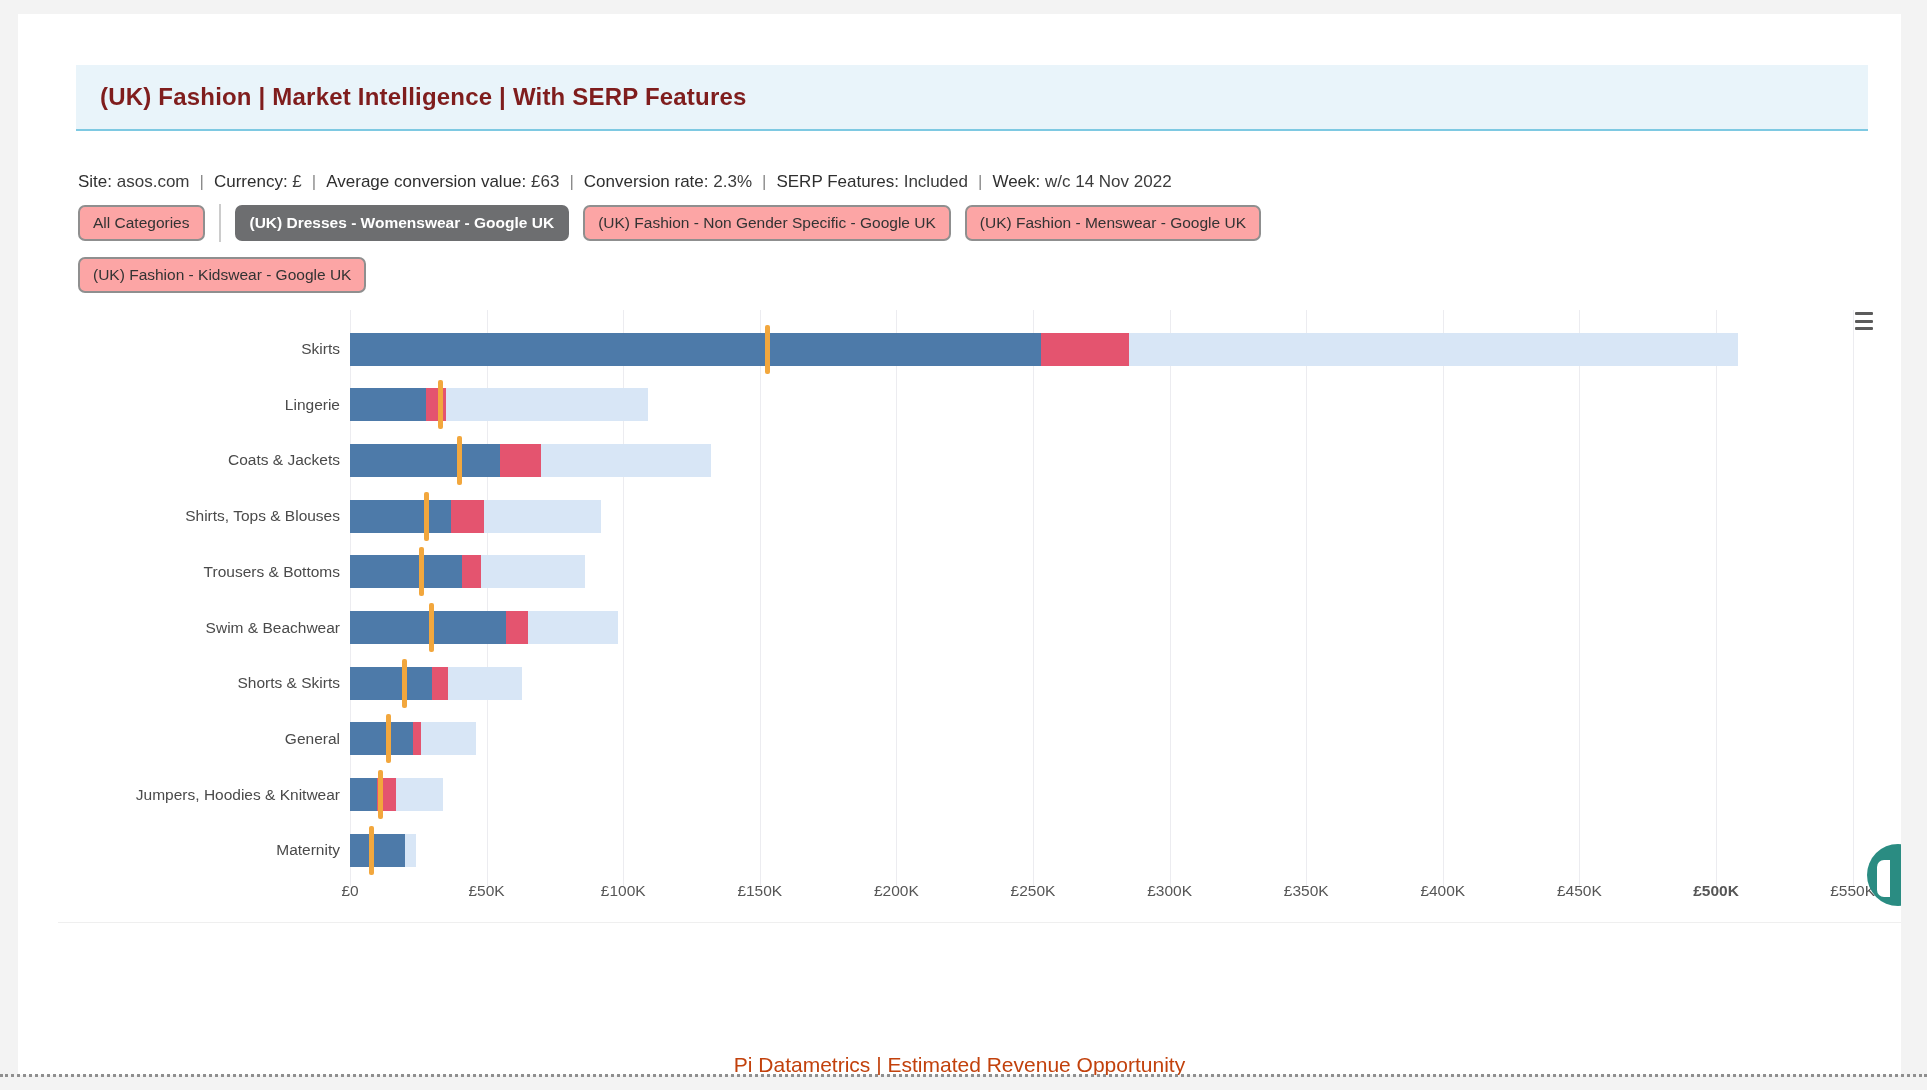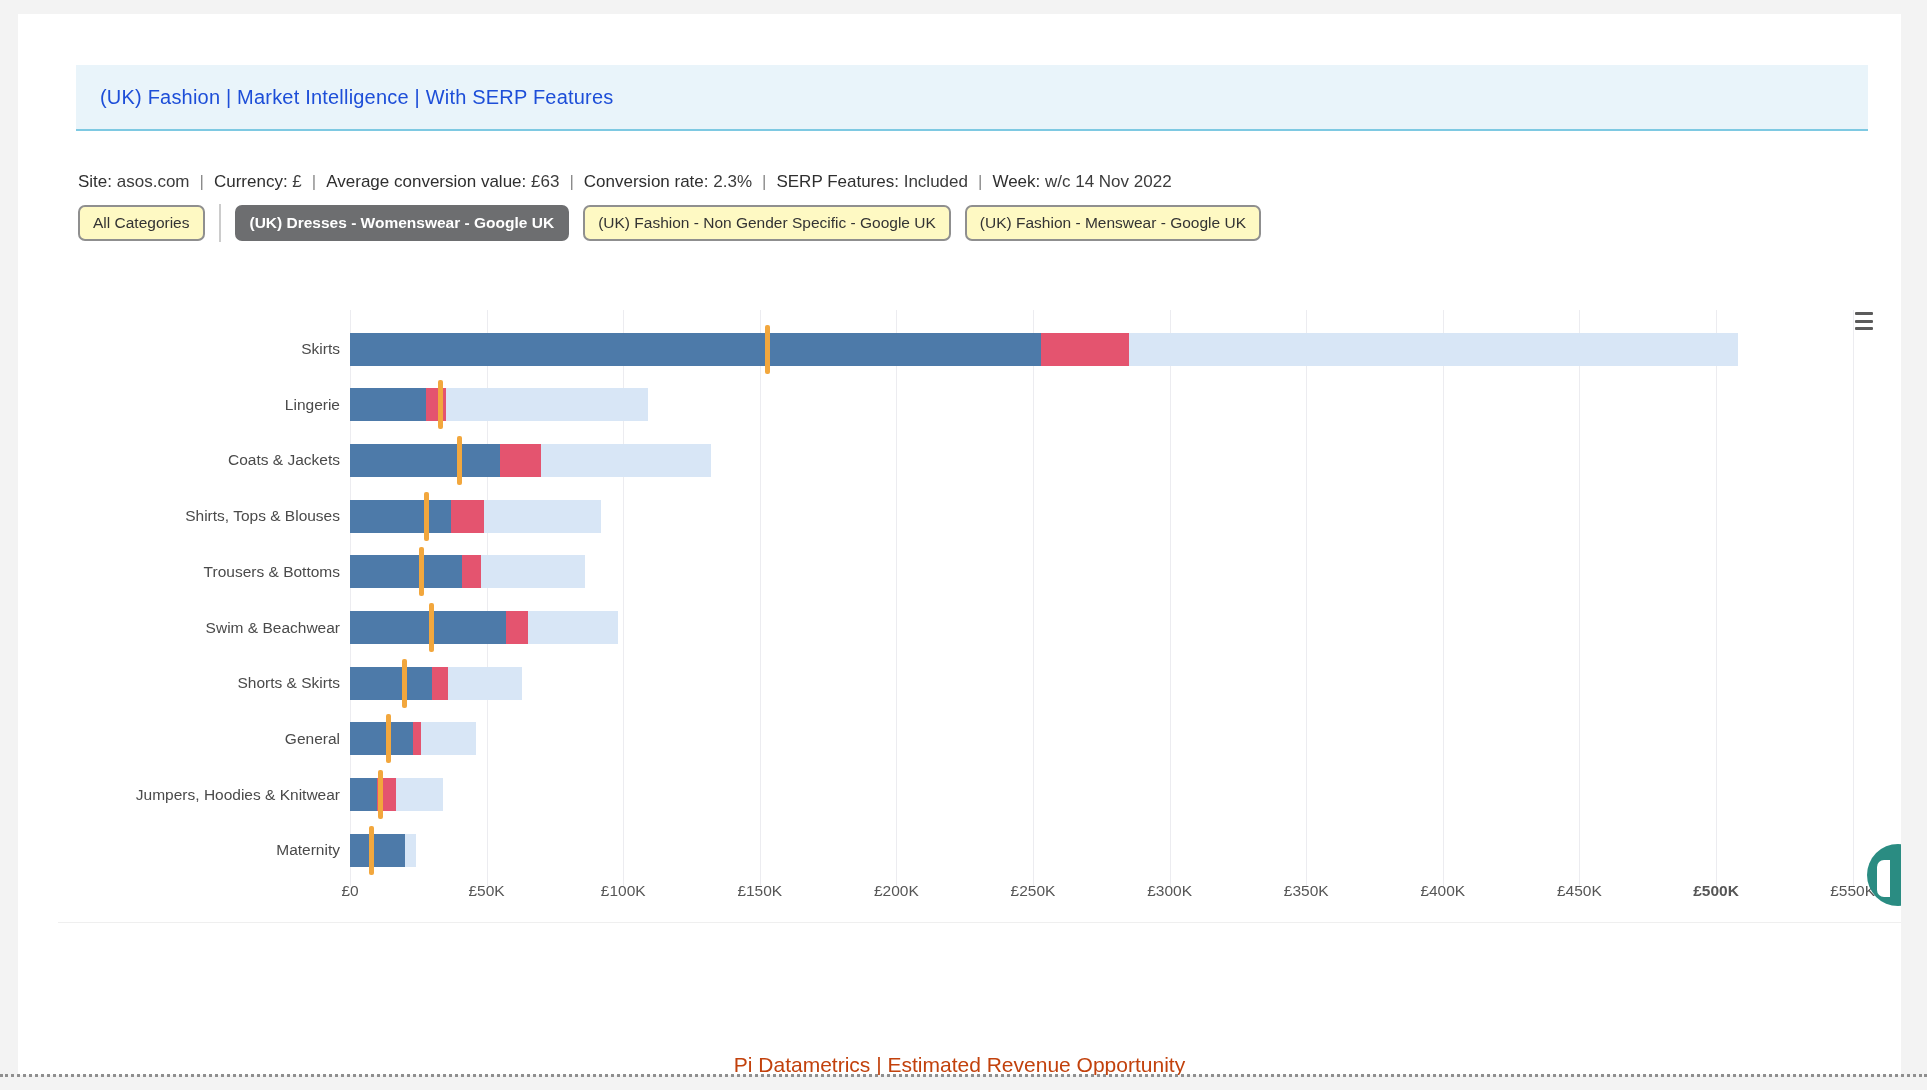--- a/index.html
+++ b/index.html
@@ -14,35 +14,35 @@
     position:absolute; left:18px; top:14px; width:1883px; height:1061px;
     background:#ffffff; overflow:hidden;
   }
   
   .header-strip {
     position:absolute; left:58px; top:51px; width:1792px; height:66px;
     background:#e9f4fa; border-bottom:2px solid #7ec9e2;
     display:flex; align-items:center; padding-left:24px;
   }
   .header-strip h1 {
-    font-size:20px; font-weight:400; color:#1d4ed8; letter-spacing:.2px;
+    font-size:24px; font-weight:700; color:#7f1d1d; letter-spacing:.2px;
   }
   
   .meta-bar {
     position:absolute; left:60px; top:158px; width:1790px;
     font-size:17px; color:#3c3c3c; white-space:nowrap;
   }
   .meta-item b { color:#2f2f2f; font-weight:400; }
   .meta-sep { color:#8a8a8a; margin:0 10px; }
   
   .filter-row { position:absolute; left:60px; display:flex; align-items:center; gap:14px; }
   .filter-row.row1 { top:190px; }
   .filter-row.row2 { top:243px; }
   .filter-btn {
-    border:2px solid #8f8f8f; border-radius:7px; background:#fef9c3;
+    border:2px solid #8f8f8f; border-radius:7px; background:#fca5a5;
     color:#333333; font-size:15.5px; font-family:inherit;
     padding:7px 13px; cursor:pointer; white-space:nowrap; line-height:1.15;
   }
   .filter-btn.selected {
     background:#6d6e70; border-color:#6d6e70; color:#ffffff; font-weight:700;
   }
   .v-divider { width:2px; height:38px; background:#cccccc; }
   
   .chart-labels { position:absolute; left:0; top:296px; width:322px; height:580px; }
   .cat-label {
@@ -102,20 +102,23 @@
   </div>
 
   <div class="meta-bar"><span class="meta-item"><b>Site:</b> asos.com</span><span class="meta-sep">|</span><span class="meta-item"><b>Currency:</b> £</span><span class="meta-sep">|</span><span class="meta-item"><b>Average conversion value:</b> £63</span><span class="meta-sep">|</span><span class="meta-item"><b>Conversion rate:</b> 2.3%</span><span class="meta-sep">|</span><span class="meta-item"><b>SERP Features:</b> Included</span><span class="meta-sep">|</span><span class="meta-item"><b>Week:</b> w/c 14 Nov 2022</span></div>
 
   <div class="filter-row row1">
       <button class="filter-btn">All Categories</button>
       <div class="v-divider"></div>
       <button class="filter-btn selected" style="background: rgb(109, 110, 112);">(UK) Dresses - Womenswear - Google UK</button>
       <button class="filter-btn">(UK) Fashion - Non Gender Specific - Google UK</button>
       <button class="filter-btn">(UK) Fashion - Menswear - Google UK</button>
+    </div>
+  <div class="filter-row row2">
+      <button class="filter-btn">(UK) Fashion - Kidswear - Google UK</button>
     </div>
 
   <div class="chart-labels">
       <div class="cat-label" style="top: 39px;">Skirts</div>
       <div class="cat-label" style="top: 94.7px;">Lingerie</div>
       <div class="cat-label" style="top: 150.4px;">Coats &amp; Jackets</div>
       <div class="cat-label" style="top: 206.1px;">Shirts, Tops &amp; Blouses</div>
       <div class="cat-label" style="top: 261.8px;">Trousers &amp; Bottoms</div>
       <div class="cat-label" style="top: 317.5px;">Swim &amp; Beachwear</div>
       <div class="cat-label" style="top: 373.2px;">Shorts &amp; Skirts</div>

